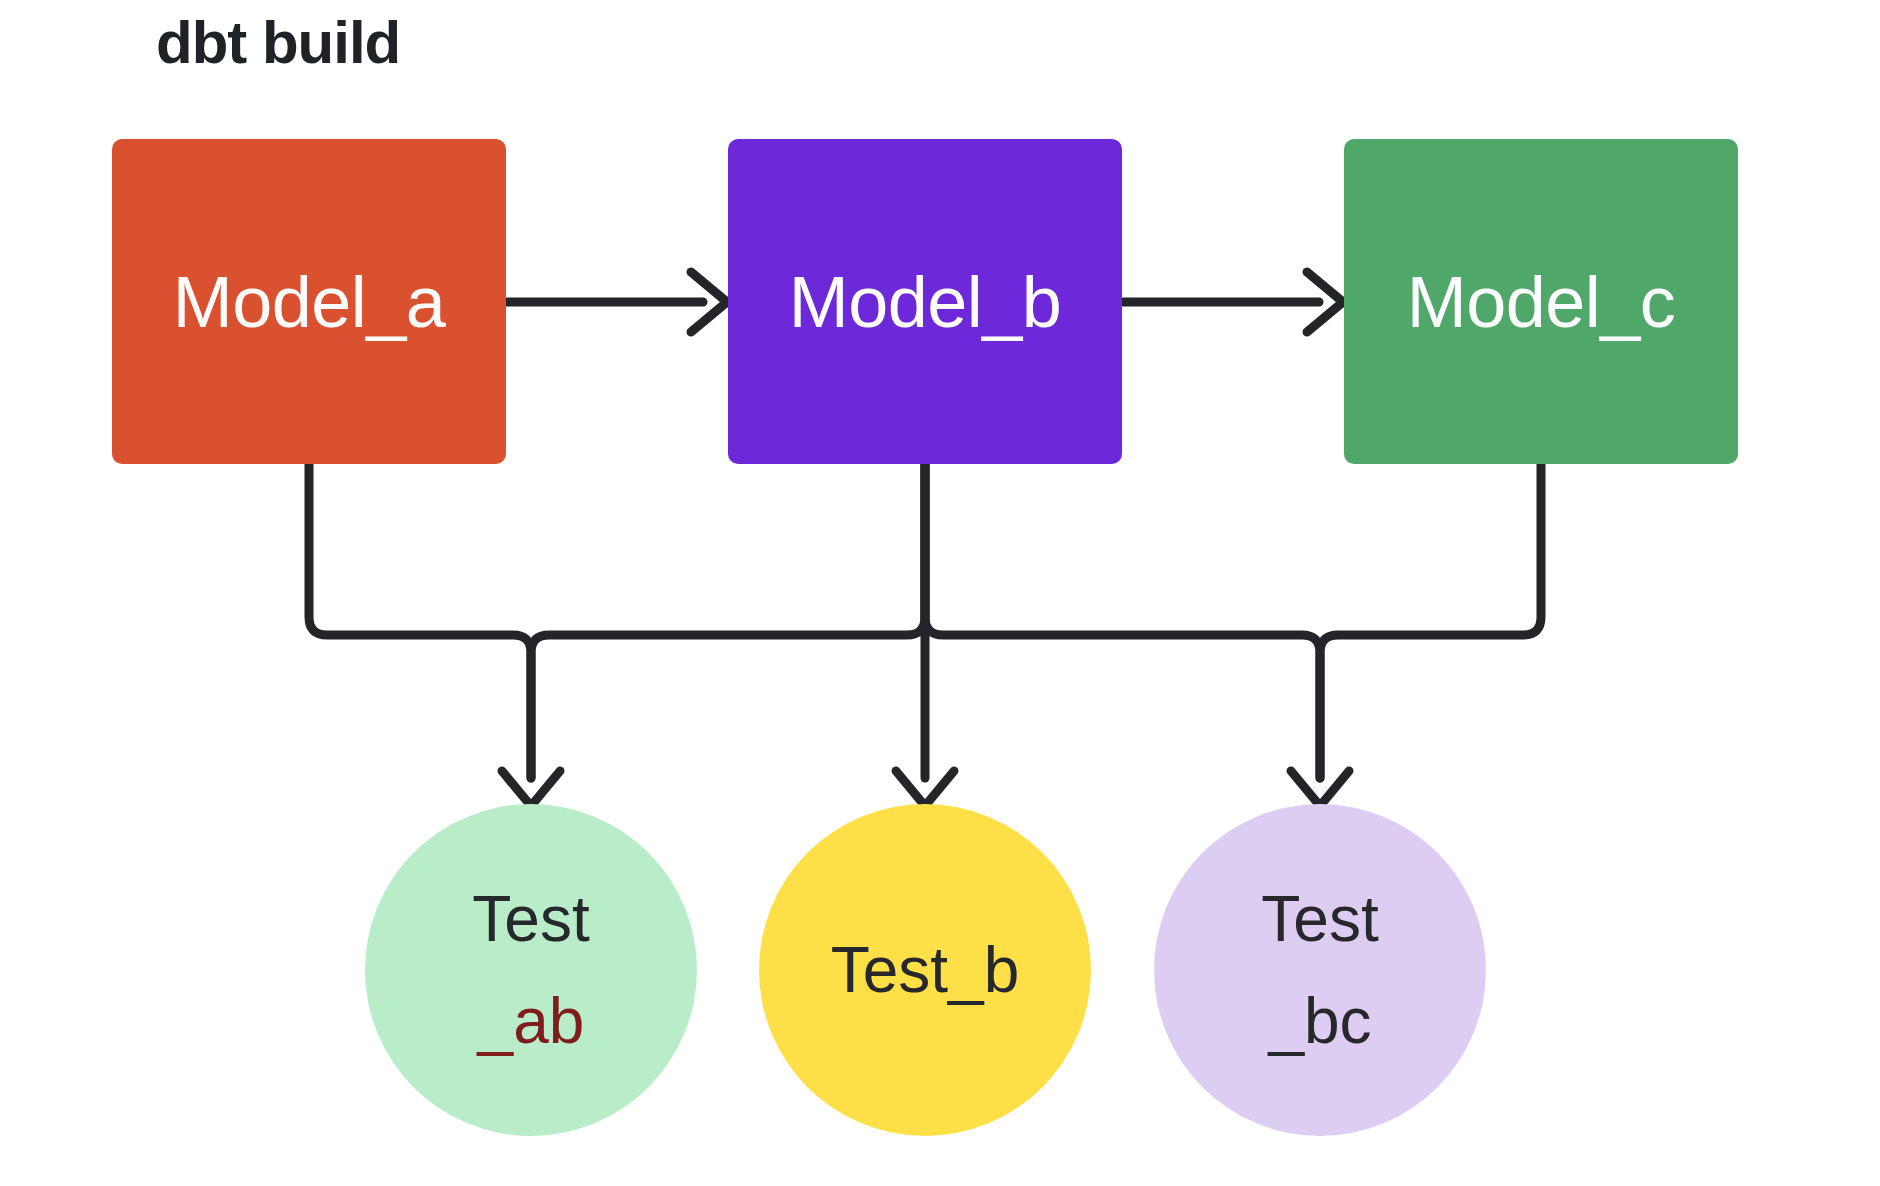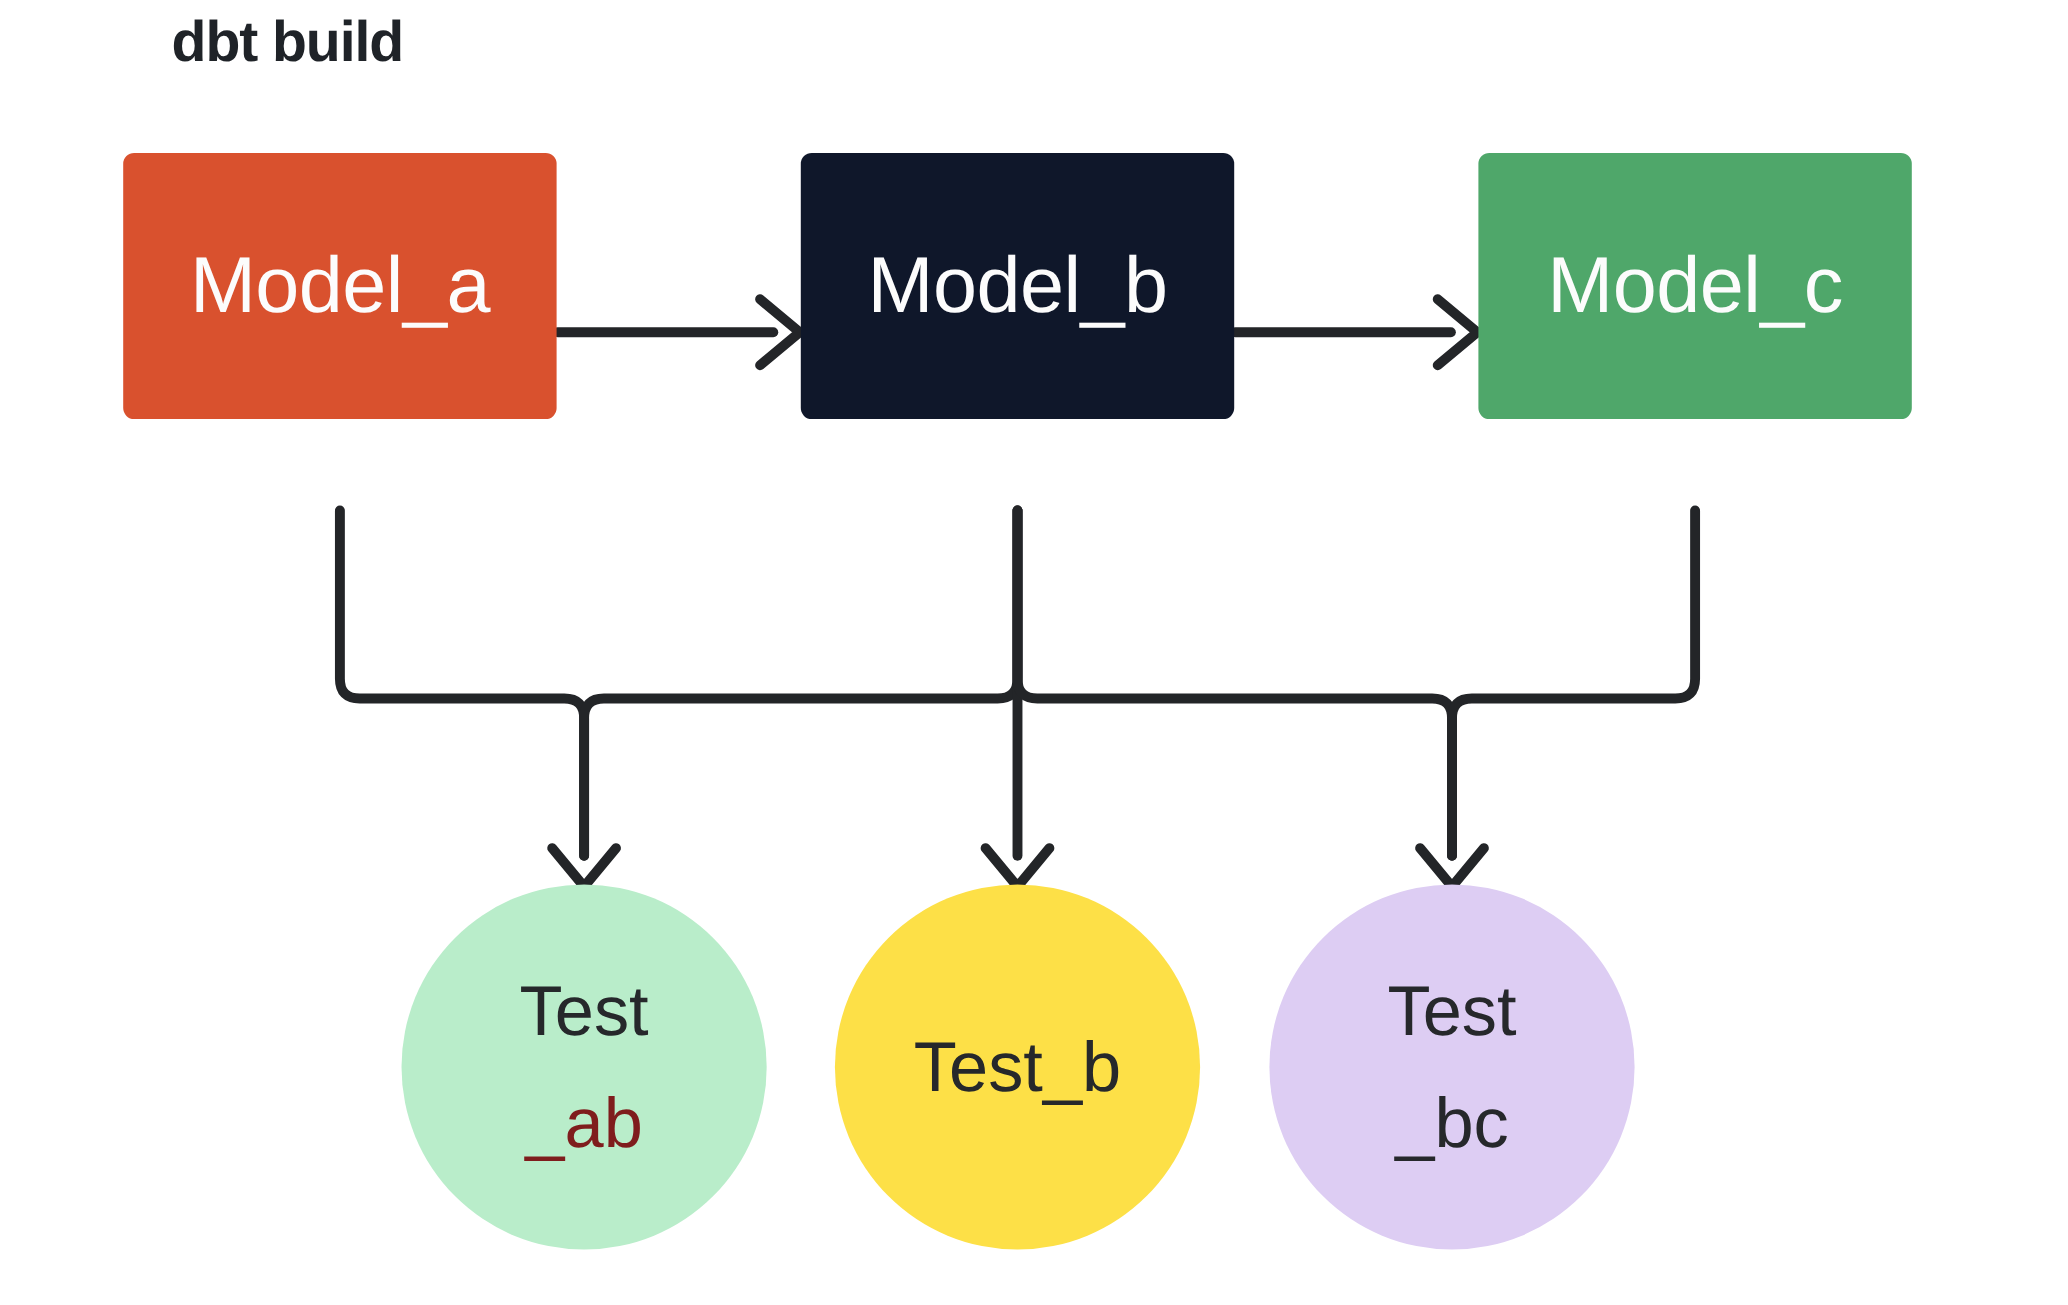--- a/index.html
+++ b/index.html
@@ -12,37 +12,37 @@
     position: relative;
     width: 1880px;
     height: 1186px;
     overflow: hidden;
     background: #ffffff;
   }
   .diagram-title {
     position: absolute;
     left: 156px;
     top: 10px;
-    font-size: 52px;
+    font-size: 60px;
     font-weight: 600;
     line-height: 1.1;
     letter-spacing: -1px;
   }
   .connector-layer {
     position: absolute;
     left: 0;
     top: 0;
     width: 1880px;
     height: 1186px;
   }
   .model-node {
     position: absolute;
     top: 139px;
     width: 394px;
-    height: 242px;
+    height: 325px;
     border-radius: 10px;
     display: flex;
     align-items: center;
     justify-content: center;
   }
   .model-node .model-label {
     font-size: 72px;
     font-weight: 500;
     letter-spacing: -0.5px;
   }
@@ -96,21 +96,21 @@
       <path d="M502 771 L531 806 L560 771"></path>
       <path d="M896 771 L925 806 L954 771"></path>
       <path d="M1291 771 L1320 806 L1349 771"></path>
     </g>
   </svg>
 
   <div class="model-node" id="node-model-a" style="background-color: rgb(217, 81, 46);">
     <span class="model-label" style="color: rgb(252, 252, 252);">Model_a</span>
   </div>
 
-  <div class="model-node" id="node-model-b" style="background-color: #0f172a; justify-content: center;">
+  <div class="model-node" id="node-model-b" style="background-color: #6d28d9; justify-content: center;">
     <span class="model-label" style="color: rgb(252, 252, 252);">Model_b</span>
   </div>
 
   <div class="model-node" id="node-model-c" style="background-color: rgb(79, 167, 106);">
     <span class="model-label" style="color: rgb(252, 252, 252);">Model_c</span>
   </div>
 
   <div class="test-node" id="node-test-ab" style="background-color: rgb(185, 237, 202);">
     <span class="test-line" style="color: rgb(38, 40, 43);">Test</span>
     <span class="test-line" style="color: #7f1d1d;">_ab</span>

